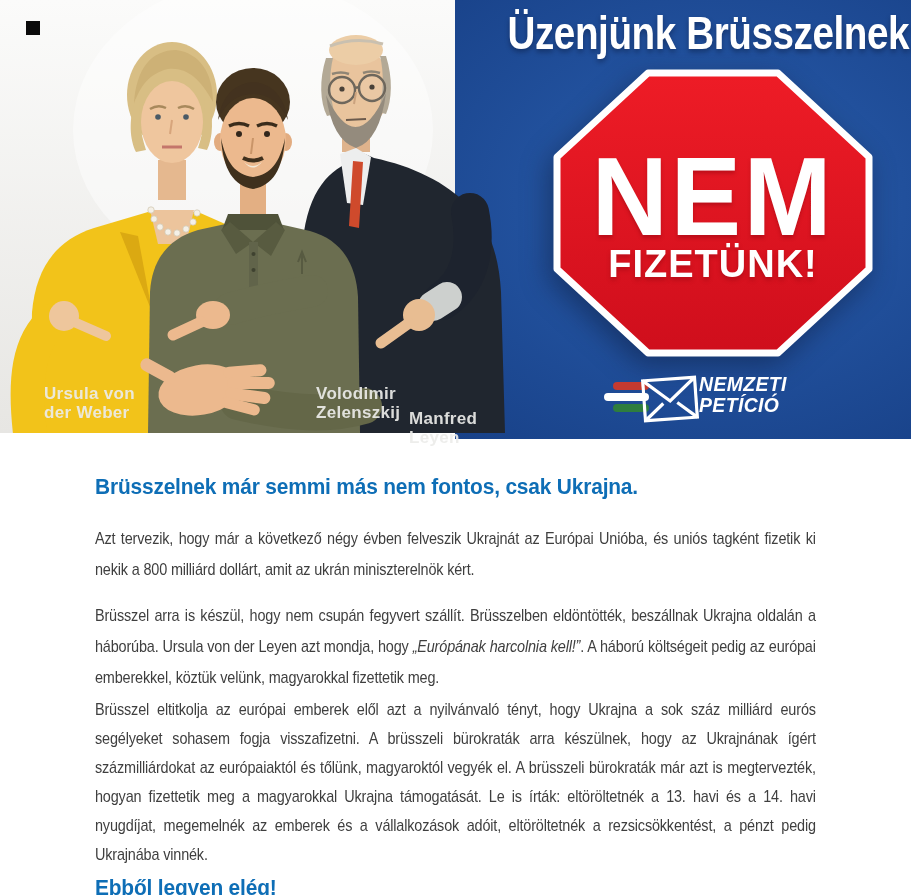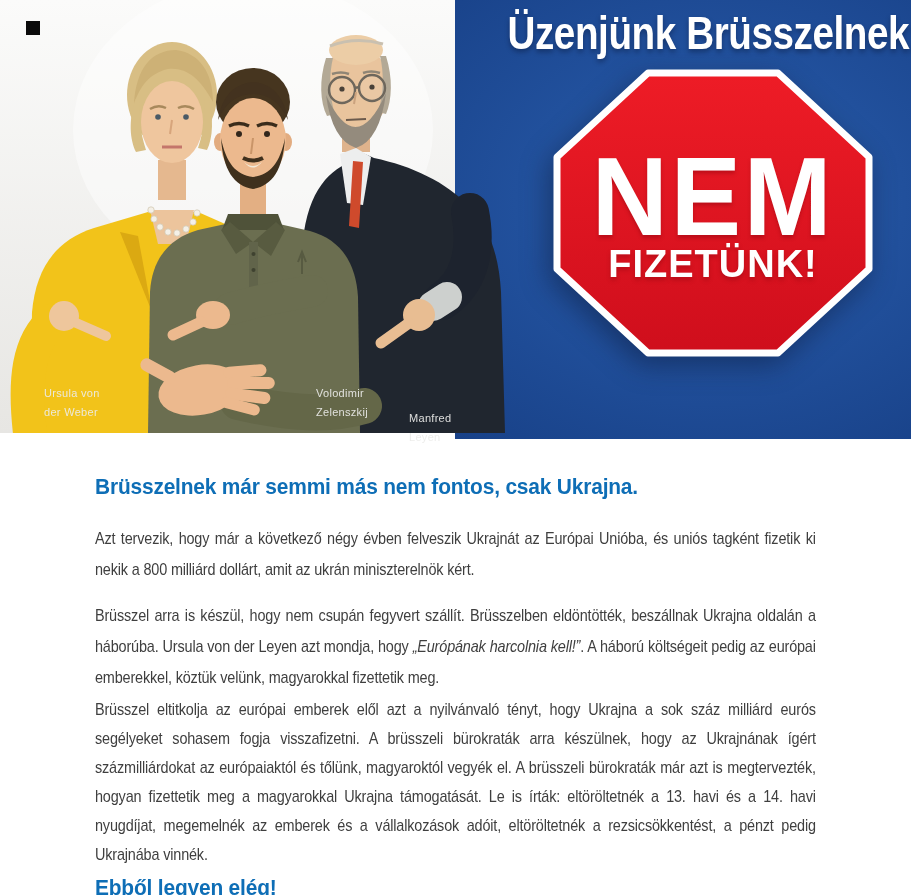--- a/index.html
+++ b/index.html
@@ -40,21 +40,21 @@
   .speed-bar.red{left:18px;top:9px;width:36px;background:#c43a30;}
   .speed-bar.white{left:9px;top:20px;width:45px;background:#ffffff;}
   .speed-bar.green{left:18px;top:31px;width:36px;background:#2e7d3e;}
   .envelope{position:absolute;left:47px;top:3px;transform:rotate(-4deg);}
   .logo-text{
     position:absolute;left:104px;top:1px;color:#ffffff;font-style:italic;font-weight:bold;
     font-size:20px;line-height:21px;letter-spacing:0.4px;transform:scaleX(0.97);transform-origin:left top;
     white-space:nowrap;
   }
   .person-label{
-    position:absolute;font-size:11px;line-height:19px;font-weight:normal;
+    position:absolute;font-size:17px;line-height:19px;font-weight:bold;
     color:rgba(236,236,233,0.92);letter-spacing:0.3px;z-index:4;
   }
   .label-ursula{left:44px;top:384px;}
   .label-zelensky{left:316px;top:384px;}
   .label-weber{left:409px;top:384px;margin-top:25px;}
   
   .article-heading{
     position:absolute;left:95px;font-size:22.5px;font-weight:bold;color:#0e6eb6;
     letter-spacing:-0.2px;transform:scaleX(0.93);transform-origin:left top;white-space:nowrap;
   }
@@ -218,20 +218,34 @@
           <stop offset="0" stop-color="#ee1c26"></stop>
             <stop offset="1" stop-color="#cf0e1c"></stop>
         </linearGradient>
       </defs>
       <polygon points="95,4 225,4 316,88 316,200 225,284 95,284 4,200 4,88" fill="url(#redGrad)" stroke="#ffffff" stroke-width="7" stroke-linejoin="round"></polygon>
     </svg>
     <div class="stop-line stop-line1">NEM</div>
     <div class="stop-line stop-line2">FIZETÜNK!</div>
   </div>
 
+  <div class="petition-logo">
+    <div class="speed-bar red"></div>
+    <div class="speed-bar white"></div>
+    <div class="speed-bar green"></div>
+    <svg class="envelope" width="56" height="46" viewBox="0 0 56 46" xmlns="http://www.w3.org/2000/svg">
+      <rect x="2" y="3" width="52" height="40" fill="none" stroke="#ffffff" stroke-width="3.2"></rect>
+      <path d="M2,3 L28,25 L54,3" fill="none" stroke="#ffffff" stroke-width="3.2"></path>
+      <path d="M2,43 L21,27 M54,43 L35,27" fill="none" stroke="#ffffff" stroke-width="3.2"></path>
+    </svg>
+    <div class="logo-text">
+      <div>NEMZETI</div>
+      <div>PETÍCIÓ</div>
+    </div>
+  </div>
 </div>
 
 <div>
   <h2 class="article-heading heading-1">Brüsszelnek már semmi más nem fontos, csak Ukrajna.</h2>
 
   <p class="body-text para-1">Azt tervezik, hogy már a következő négy évben felveszik Ukrajnát az Európai Unióba, és uniós tagként fizetik ki nekik a 800 milliárd dollárt, amit az ukrán miniszterelnök kért.</p>
 
   <p class="body-text para-2"><span>Brüsszel arra is készül, hogy nem csupán fegyvert szállít. Brüsszelben eldöntötték, beszállnak Ukrajna oldalán a háborúba. Ursula von der Leyen azt mondja, hogy </span><span class="quote-italic">„Európának harcolnia kell!”</span><span>. A háború költségeit pedig az európai emberekkel, köztük velünk, magyarokkal fizettetik meg.</span></p>
 
   <p class="body-text para-3">Brüsszel eltitkolja az európai emberek elől azt a nyilvánvaló tényt, hogy Ukrajna a sok száz milliárd eurós segélyeket sohasem fogja visszafizetni. A brüsszeli bürokraták arra készülnek, hogy az Ukrajnának ígért százmilliárdokat az európaiaktól és tőlünk, magyaroktól vegyék el. A brüsszeli bürokraták már azt is megtervezték, hogyan fizettetik meg a magyarokkal Ukrajna támogatását. Le is írták: eltöröltetnék a 13. havi és a 14. havi nyugdíjat, megemelnék az emberek és a vállalkozások adóit, eltöröltetnék a rezsicsökkentést, a pénzt pedig Ukrajnába vinnék.</p>

